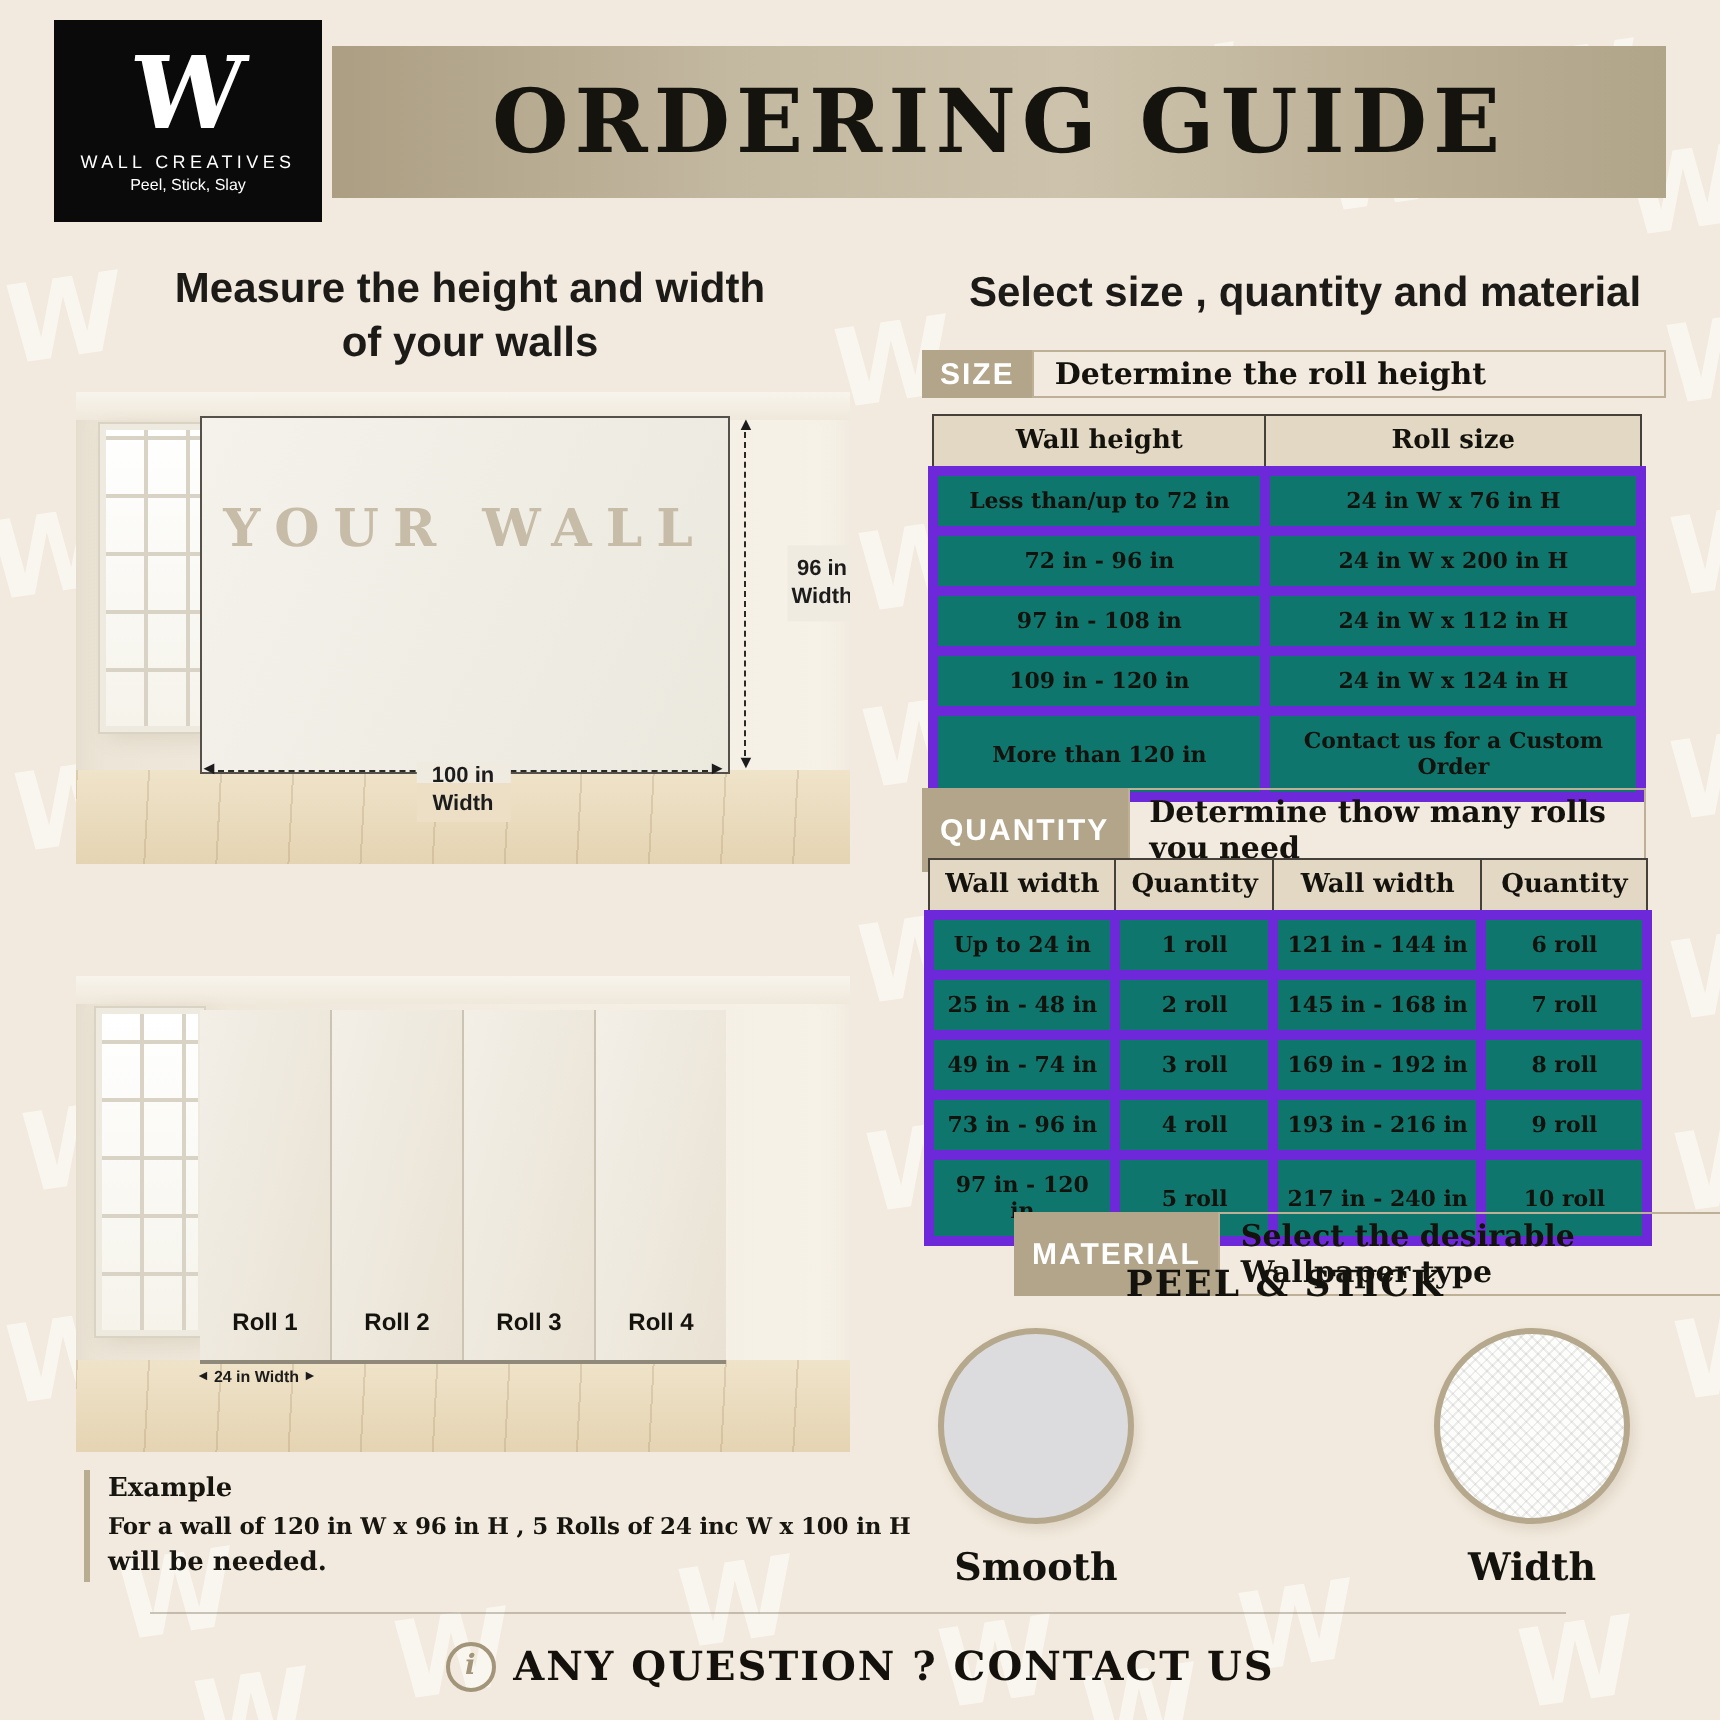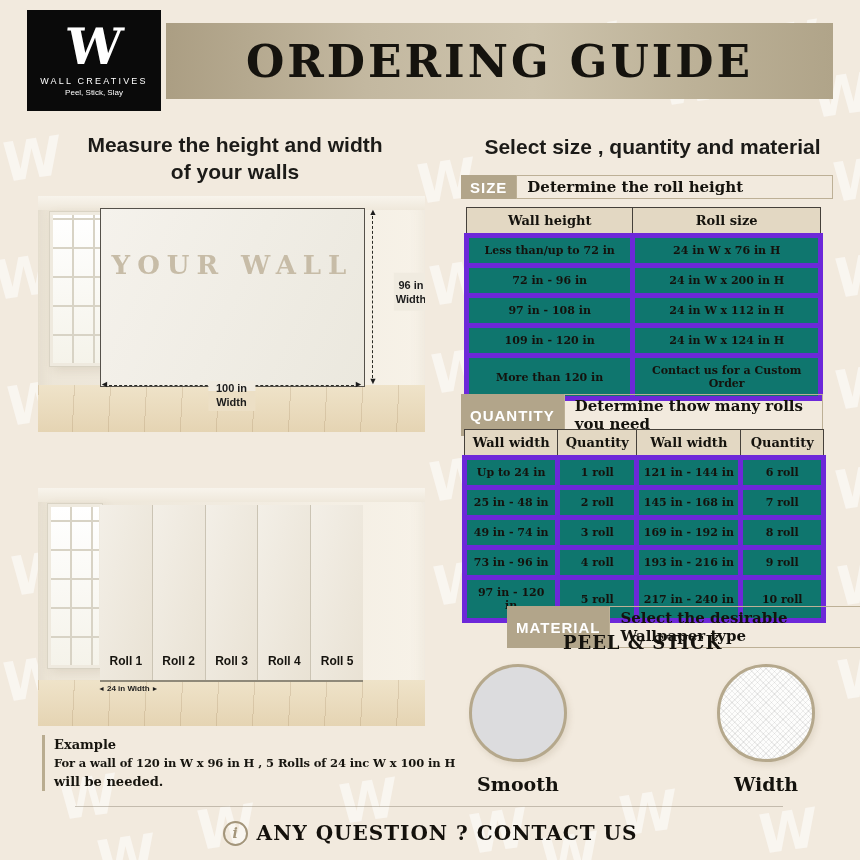--- a/index.html
+++ b/index.html
@@ -216,23 +216,20 @@
         </div>
         <div class="roll-panel">
           <span class="roll-label">Roll 2</span>
         </div>
         <div class="roll-panel">
           <span class="roll-label">Roll 3</span>
         </div>
         <div class="roll-panel">
           <span class="roll-label">Roll 4</span>
         </div>
-        <div class="roll-panel">
-          <span class="roll-label">Roll 5</span>
-        </div>
       </div>
     <div class="roll-measure">
       <span class="tiny-arrow">◄</span>
       <span>24 in Width</span>
       <span class="tiny-arrow">►</span>
     </div>
   </div>
 
   <div id="example">
     <div>Example</div>

